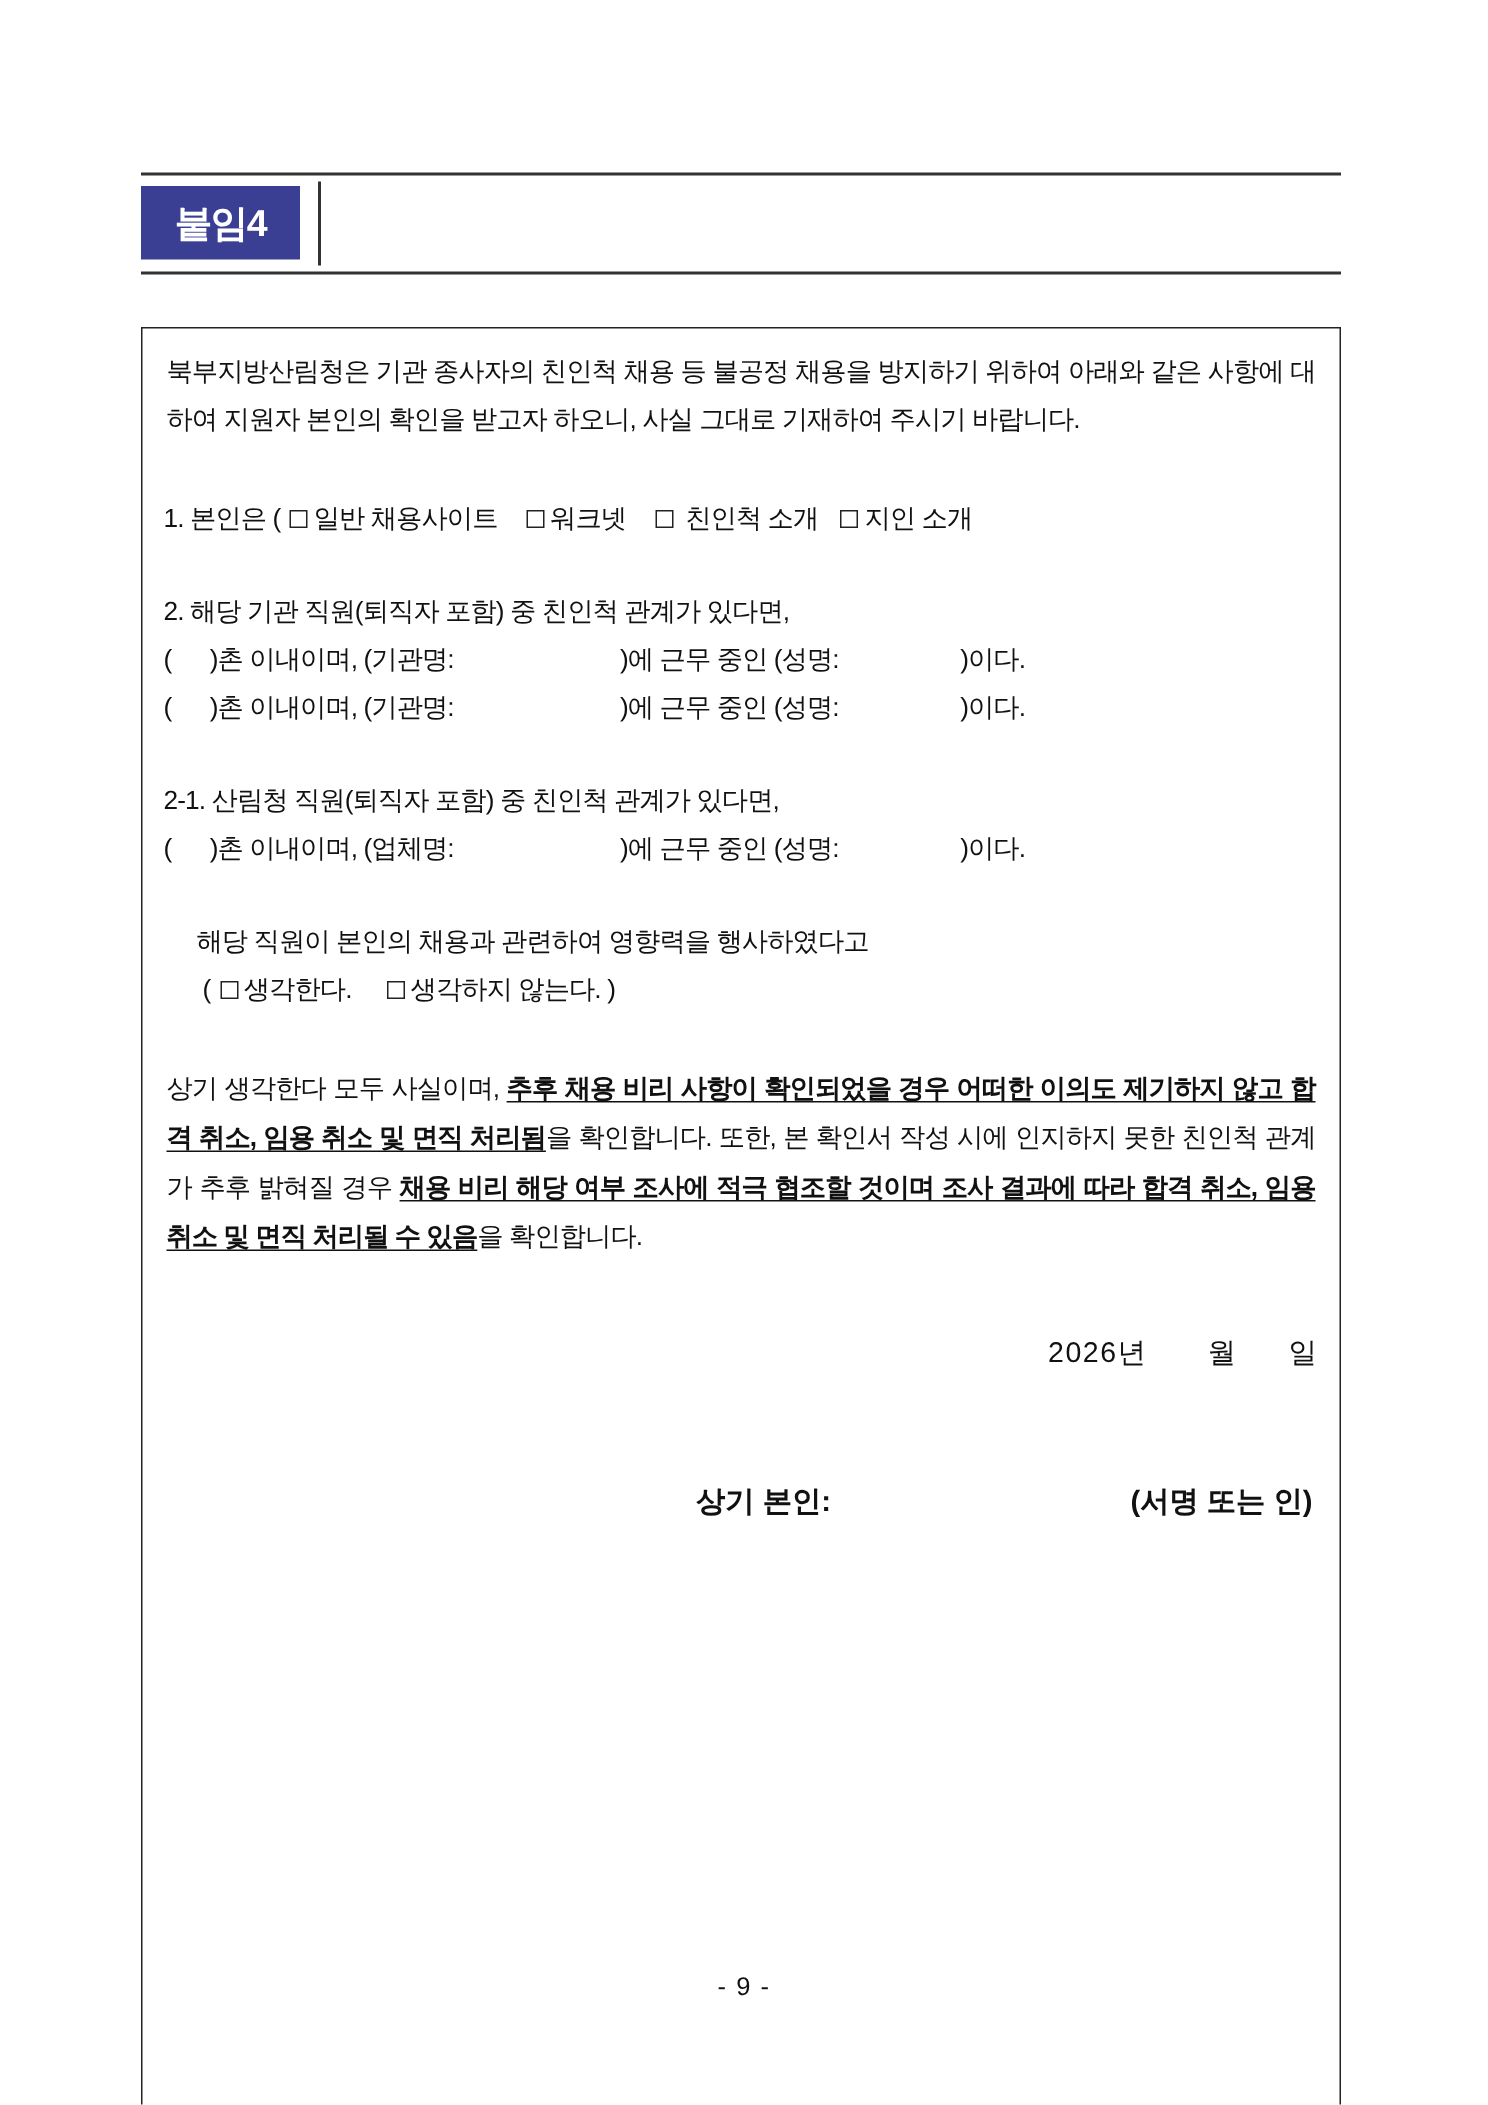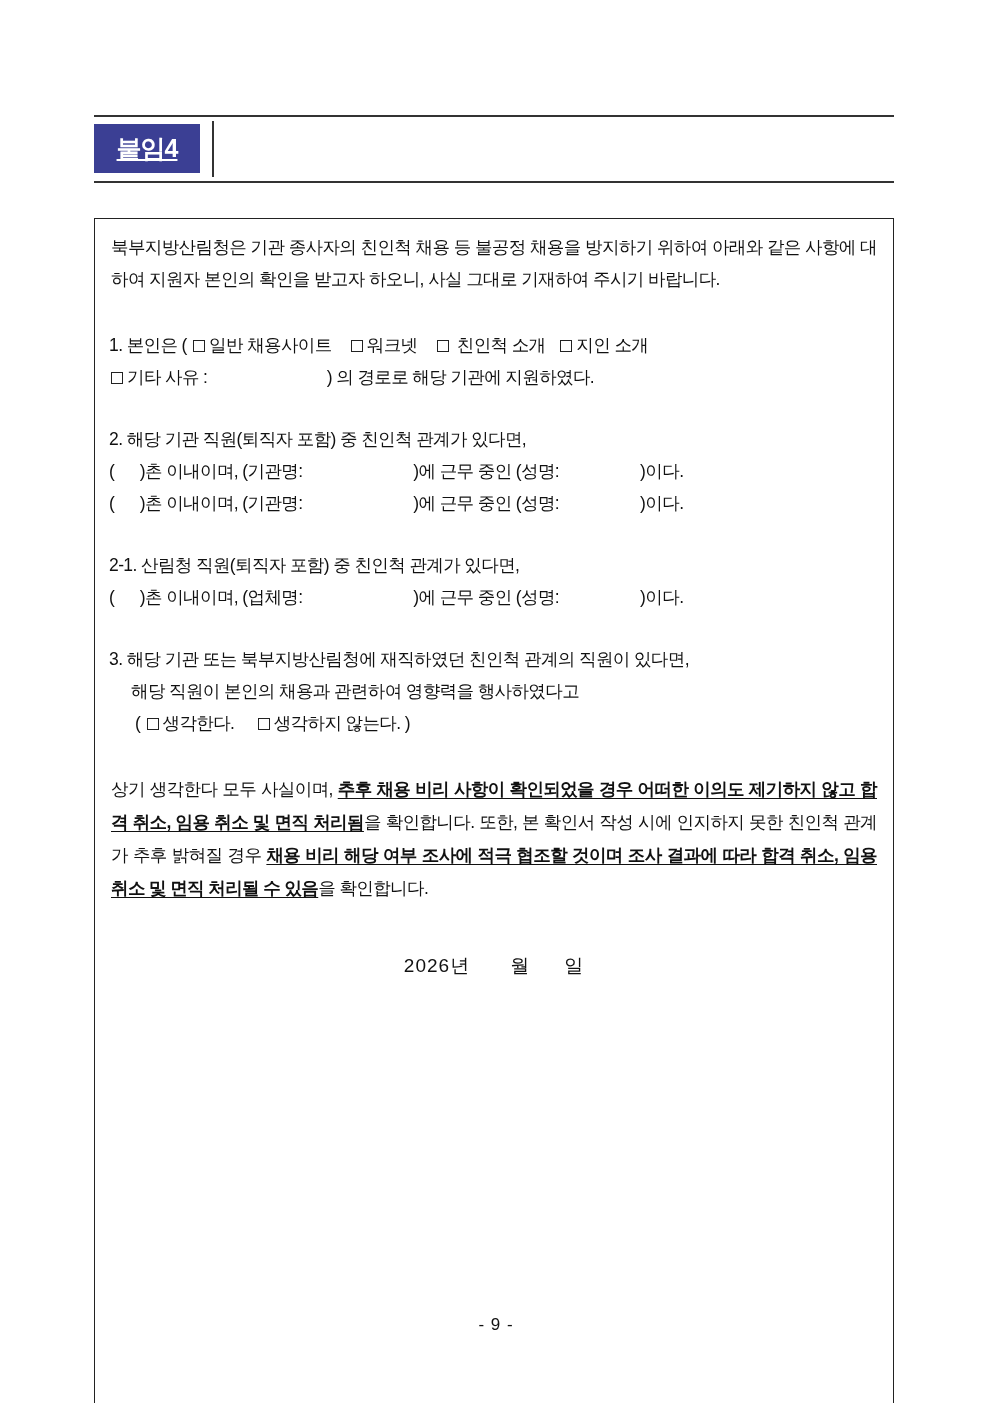--- a/index.html
+++ b/index.html
@@ -51,21 +51,20 @@
     width: 106px;
     height: 49px;
     background: #3b3f94;
     color: #ffffff;
     font-size: 25px;
     font-weight: bold;
     letter-spacing: -1px;
     display: flex;
     align-items: center;
     justify-content: center;
-    text-decoration: underline;
   }
   .title-divider {
     position: absolute;
     left: 118px;
     top: 6px;
     width: 2px;
     height: 56px;
     background: #333333;
   }
   .doc-title {
@@ -133,21 +132,21 @@
   }
 
   .confirm {
     text-align: justify;
     text-justify: inter-word;
     padding: 0 2px;
     line-height: 33px;
   }
 
   .date-line {
-    text-align: center;
+    text-align: right;
     font-size: 19px;
     letter-spacing: 1px;
     margin-top: 48px;
   }
   .date-line .sp1 { display: inline-block; width: 40px; }
   .date-line .sp2 { display: inline-block; width: 34px; }
 
   .sign-row {
     margin-top: 72px;
     font-size: 19.5px;
@@ -192,52 +191,52 @@
   <div class="box">
     <div class="box-inner">
 
       <p class="intro"> 북부지방산림청은 기관 종사자의 친인척 채용 등 불공정 채용을 방지하기 위하여 아래와 같은 사항에 대하여 지원자 본인의 확인을 받고자 하오니, 사실 그대로 기재하여 주시기 바랍니다.</p>
 
       <div class="gap-l"></div>
 
       <p>
         <span>1. 본인은 ( </span><span class="chk"></span><span>일반 채용사이트</span><span class="line">    </span><span class="chk"></span><span>워크넷</span><span class="line">    </span><span class="chk"></span><span> 친인척 소개</span><span class="line">   </span><span class="chk"></span><span>지인 소개</span>
       </p>
-      <p>
-        <span class="chk"></span><span>기타 사유 :</span><span class="line">                            </span><span>) 의 경로로 해당 기관에 지원하였다.</span>
-      </p>
 
       <div class="gap-m"></div>
 
       <p>2. 해당 기관 직원(퇴직자 포함) 중 친인척 관계가 있다면,</p>
       <p class="line">(      )촌 이내이며, (기관명:                          )에 근무 중인 (성명:                   )이다.</p>
       <p class="line">(      )촌 이내이며, (기관명:                          )에 근무 중인 (성명:                   )이다.</p>
 
       <div class="gap-m"></div>
 
       <p>2-1. 산림청 직원(퇴직자 포함) 중 친인척 관계가 있다면,</p>
       <p class="line">(      )촌 이내이며, (업체명:                          )에 근무 중인 (성명:                   )이다.</p>
 
       <div class="gap-m"></div>
 
-      <p>3. 해당 기관 또는 북부지방산림청에 재직하였던 친인척 관계의 직원이 있다면,</p>
       <p class="indent1">해당 직원이 본인의 채용과 관련하여 영향력을 행사하였다고</p>
       <p class="indent2">
         <span>( </span><span class="chk"></span><span>생각한다.</span><span class="line">     </span><span class="chk"></span><span>생각하지 않는다.</span><span class="line"> </span><span>)</span>
       </p>
 
       <div class="gap-l"></div>
 
       <p class="confirm">
         <span> 상기 생각한다 모두 사실이며, </span><span class="emph">추후 채용 비리 사항이 확인되었을 경우 어떠한 이의도 제기하지 않고 합격 취소, 임용 취소 및 면직 처리됨</span><span>을 확인합니다. 또한, 본 확인서 작성 시에 인지하지 못한 친인척 관계가 추후 밝혀질 경우 </span><span class="emph">채용 비리 해당 여부 조사에 적극 협조할 것이며 조사 결과에 따라 합격 취소, 임용 취소 및 면직 처리될 수 있음</span><span>을 확인합니다.</span>
       </p>
 
       <div class="date-line">
         <span>2026년</span><span class="sp1"></span><span>월</span><span class="sp2"></span><span>일</span>
       </div>
 
+      <div class="sign-row">
+        <span class="sign-label">상기 본인:</span>
+        <span class="sign-note">(서명 또는 인)</span>
+      </div>
 
     </div>
   </div>
 
   <div class="footer">- 9 -</div>
 
 </div>
 
 </body></html>

